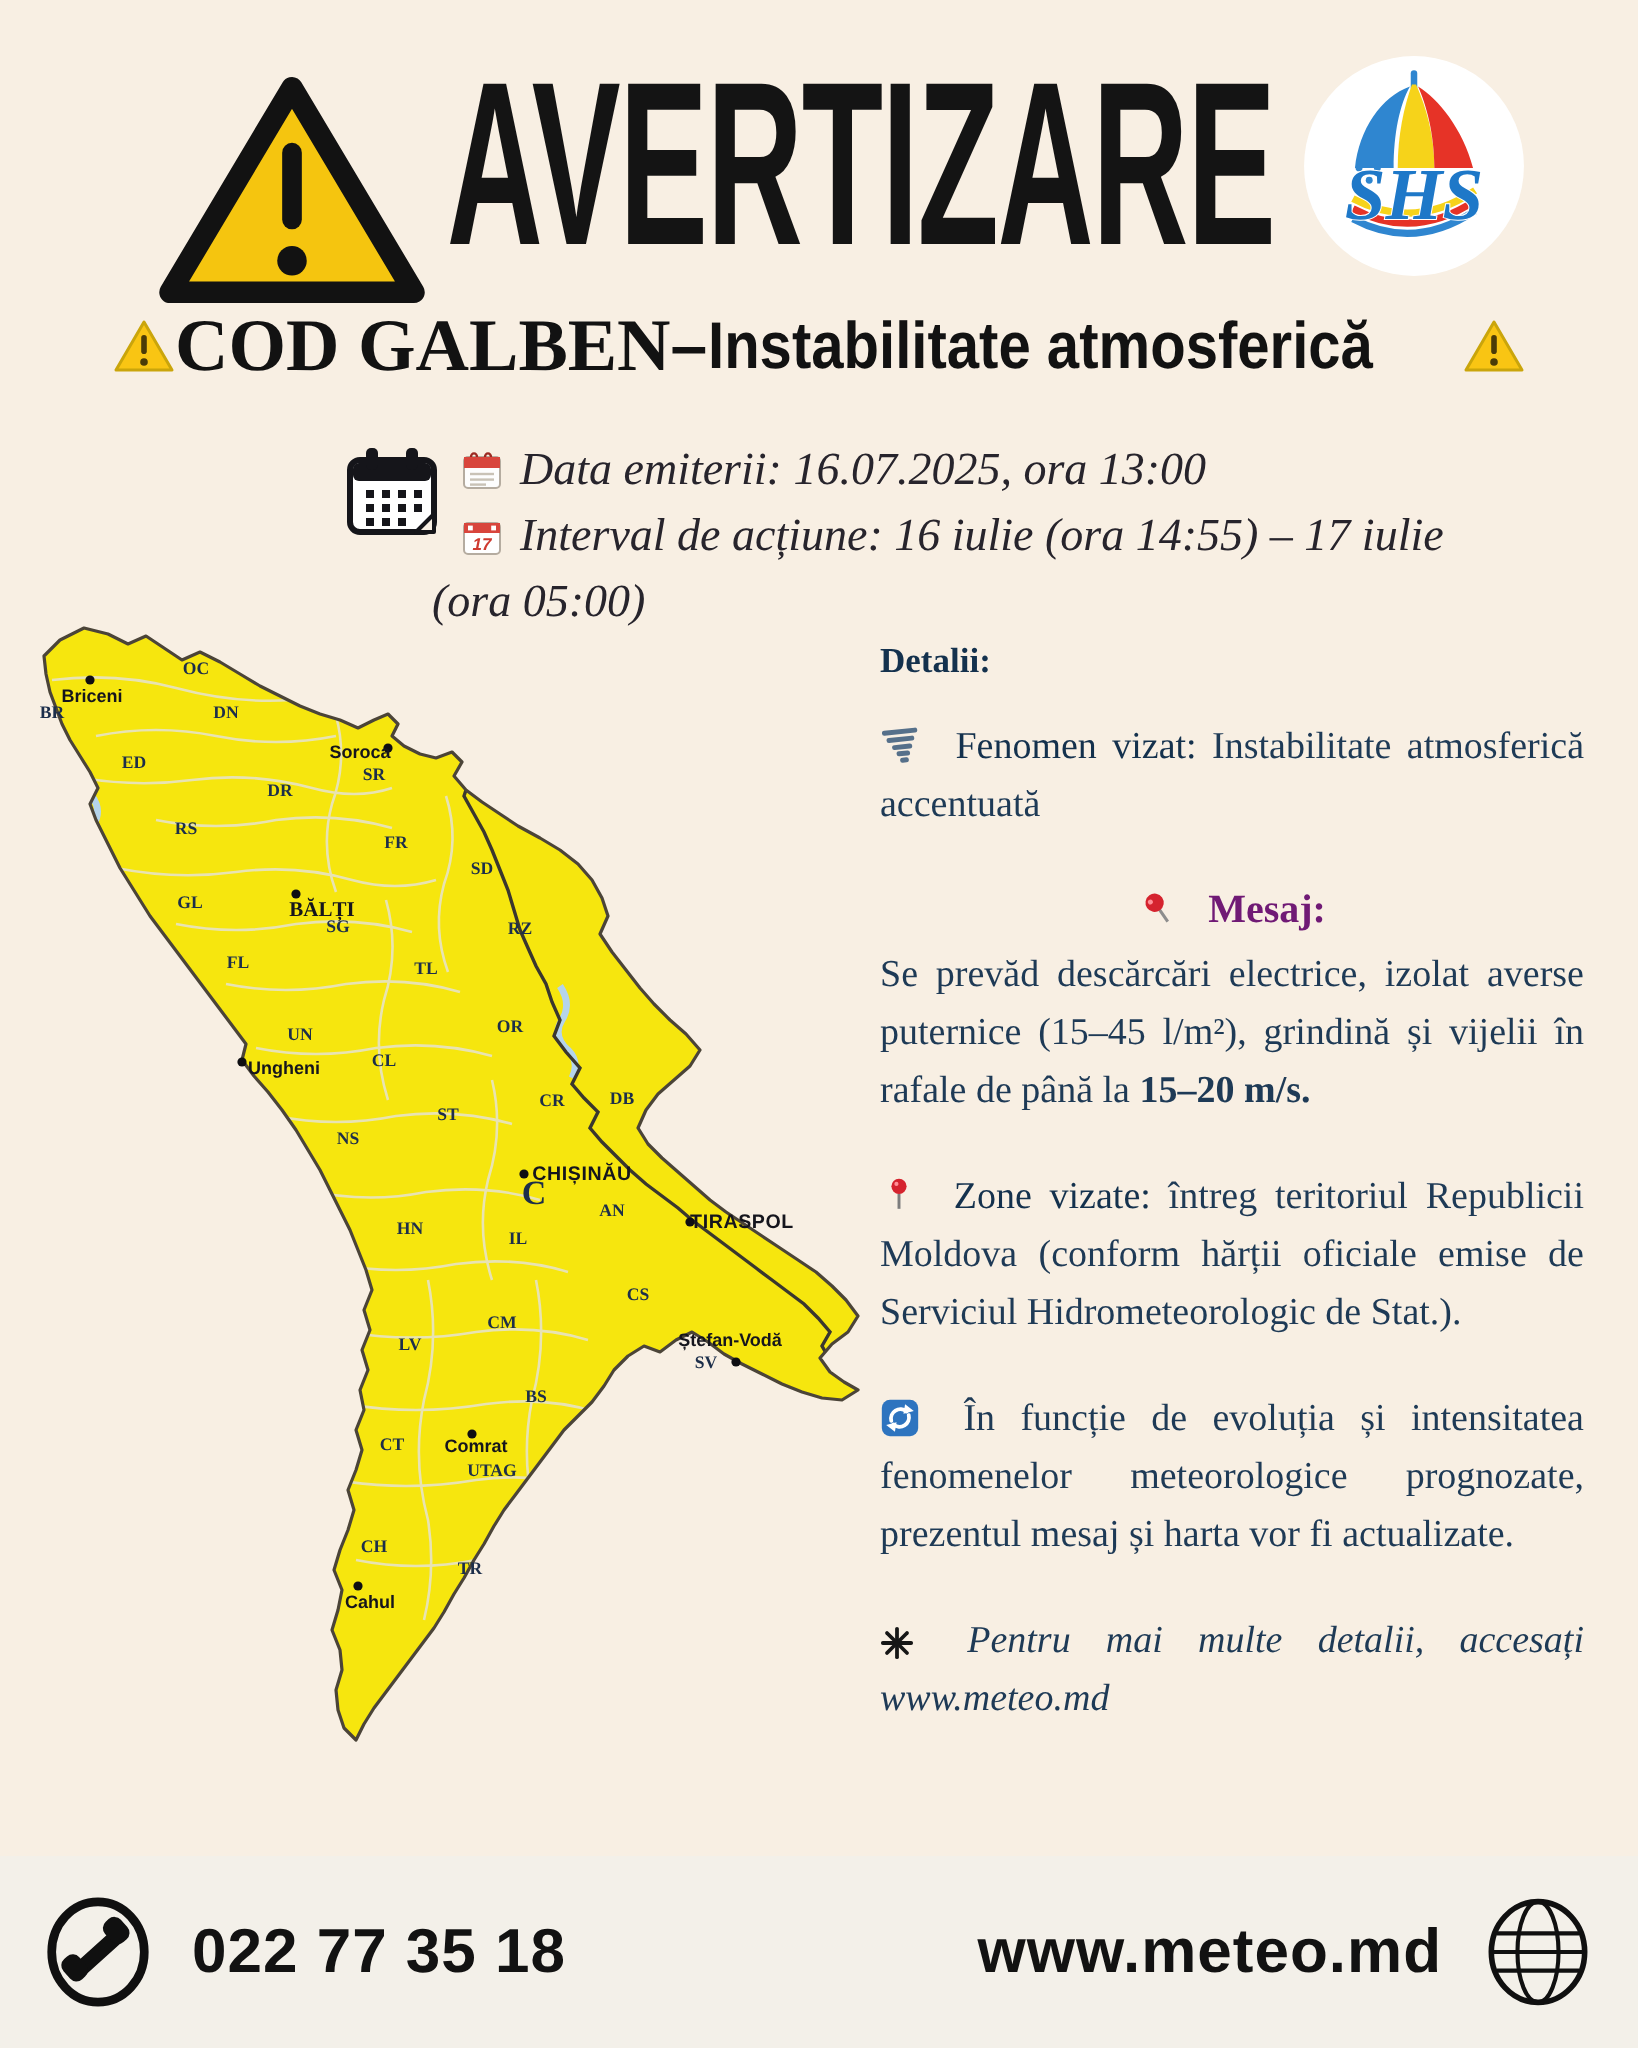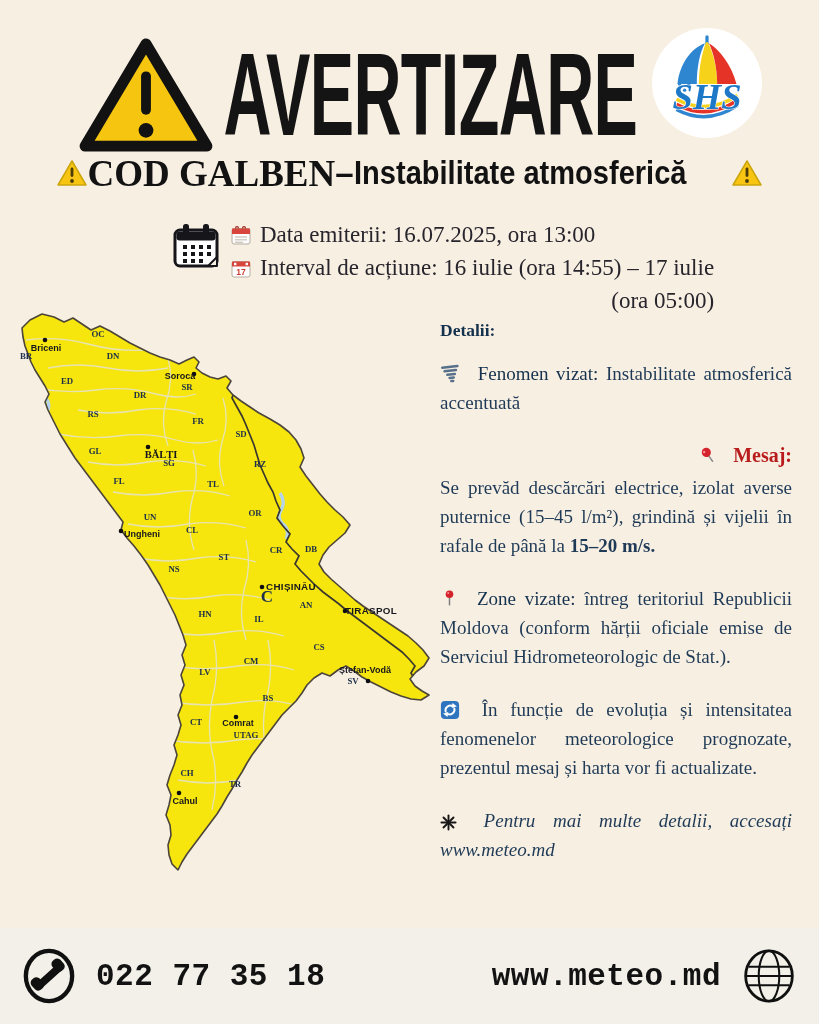--- a/index.html
+++ b/index.html
@@ -1,52 +1,52 @@
 <!DOCTYPE html>
 <html><head>
 <meta charset="utf-8">
 <title>AVERTIZARE</title>
 <style>
   html,body{margin:0;padding:0;}
   .page{position:relative;width:819px;height:1024px;background:#f8efe3;overflow:hidden;
         font-family:"Liberation Serif",serif;}
   
   .warn-tri-big{position:absolute;left:76px;top:36px;}
-  .title-wrap{position:absolute;left:205px;top:40px;width:450px;height:110px;
+  .title-wrap{position:absolute;left:205px;top:28px;width:450px;height:110px;
               display:flex;align-items:center;justify-content:center;}
   .title-wrap h1{margin:0;font-family:"Liberation Sans",sans-serif;font-weight:700;
                  font-size:104px;line-height:1;color:#141414;white-space:nowrap;
                  transform:scale(0.64,1.12);letter-spacing:-1px;}
   .logo-wrap{position:absolute;left:650px;top:26px;width:114px;height:114px;}
   .subtitle{position:absolute;left:0;top:146px;width:819px;height:54px;
             display:flex;align-items:center;justify-content:center;}
   .subtitle .code{font-family:"Liberation Serif",serif;font-weight:700;font-size:37px;color:#121212;}
   .subtitle .dash{font-family:"Liberation Sans",sans-serif;font-weight:700;font-size:33px;color:#121212;}
   .subtitle .rest{font-family:"Liberation Sans",sans-serif;font-weight:700;font-size:33px;color:#121212;
                   display:inline-block;transform:scaleX(0.88);transform-origin:left center;white-space:nowrap;}
   
   .meta{position:absolute;left:172px;top:218px;display:flex;align-items:flex-start;}
   .meta .big-cal{flex:0 0 auto;margin-top:4px;}
   .meta .lines{margin-left:10px;color:#27242c;font-size:23px;line-height:33px;}
-  .meta .line{display:flex;align-items:center;white-space:nowrap;}
+  .meta .line{display:flex;align-items:center;white-space:nowrap;font-style:italic;}
   .meta .line .mini{margin-right:8px;flex:0 0 auto;}
-  .meta .line3{margin-left:-14px;justify-content:flex-end;}
+  .meta .line3{margin-left:-14px;}
   
   .details{position:absolute;left:440px;top:320px;width:352px;color:#1e3a56;}
   .details h3{margin:0 0 18px 0;font-size:17.5px;font-weight:700;color:#14314d;}
   .details p{margin:0 0 24px 0;font-size:19px;line-height:29px;text-align:justify;}
   .details .lbl{font-weight:400;color:#14314d;}
-  .details .mesaj-head{margin:0 0 3px 0;font-size:20px;font-weight:700;color:#b91c1c;text-align:right;}
+  .details .mesaj-head{margin:0 0 3px 0;font-size:20px;font-weight:700;color:#701a75;text-align:center;}
   .details .bold{font-weight:700;}
   .details .more{font-style:italic;margin-top:10px;}
   .details svg.ic{vertical-align:-4px;margin-right:9px;}
   
   .footer{position:absolute;left:0;top:928px;width:819px;height:96px;background:#f3f0e9;
           display:flex;align-items:center;justify-content:space-between;padding:0 22px;box-sizing:border-box;
-          font-family:Liberation Mono, monospace;}
+          font-family:Liberation Sans, sans-serif;}
   .fgroup{display:flex;align-items:center;gap:20px;}
   .phone-num,.site-url{font-size:31px;font-weight:700;color:#121212;letter-spacing:.5px;}
   
   #map-svg{position:absolute;left:18px;top:310px;}
   #map-svg text{pointer-events:none;}
   #map-svg text.rg{font-family:"Liberation Serif",serif;font-weight:700;font-size:8.8px;fill:#1c2e4a;text-anchor:middle;}
   #map-svg text.rg-big{font-size:17px;}
   #map-svg text.ct{font-family:"Liberation Sans",sans-serif;font-weight:700;font-size:9px;fill:#15151d;text-anchor:middle;}
   #map-svg text.ct-caps{font-size:9.8px;letter-spacing:.3px;}
   #map-svg text.ct-balti{font-family:"Liberation Serif",serif;font-size:10.5px;}

